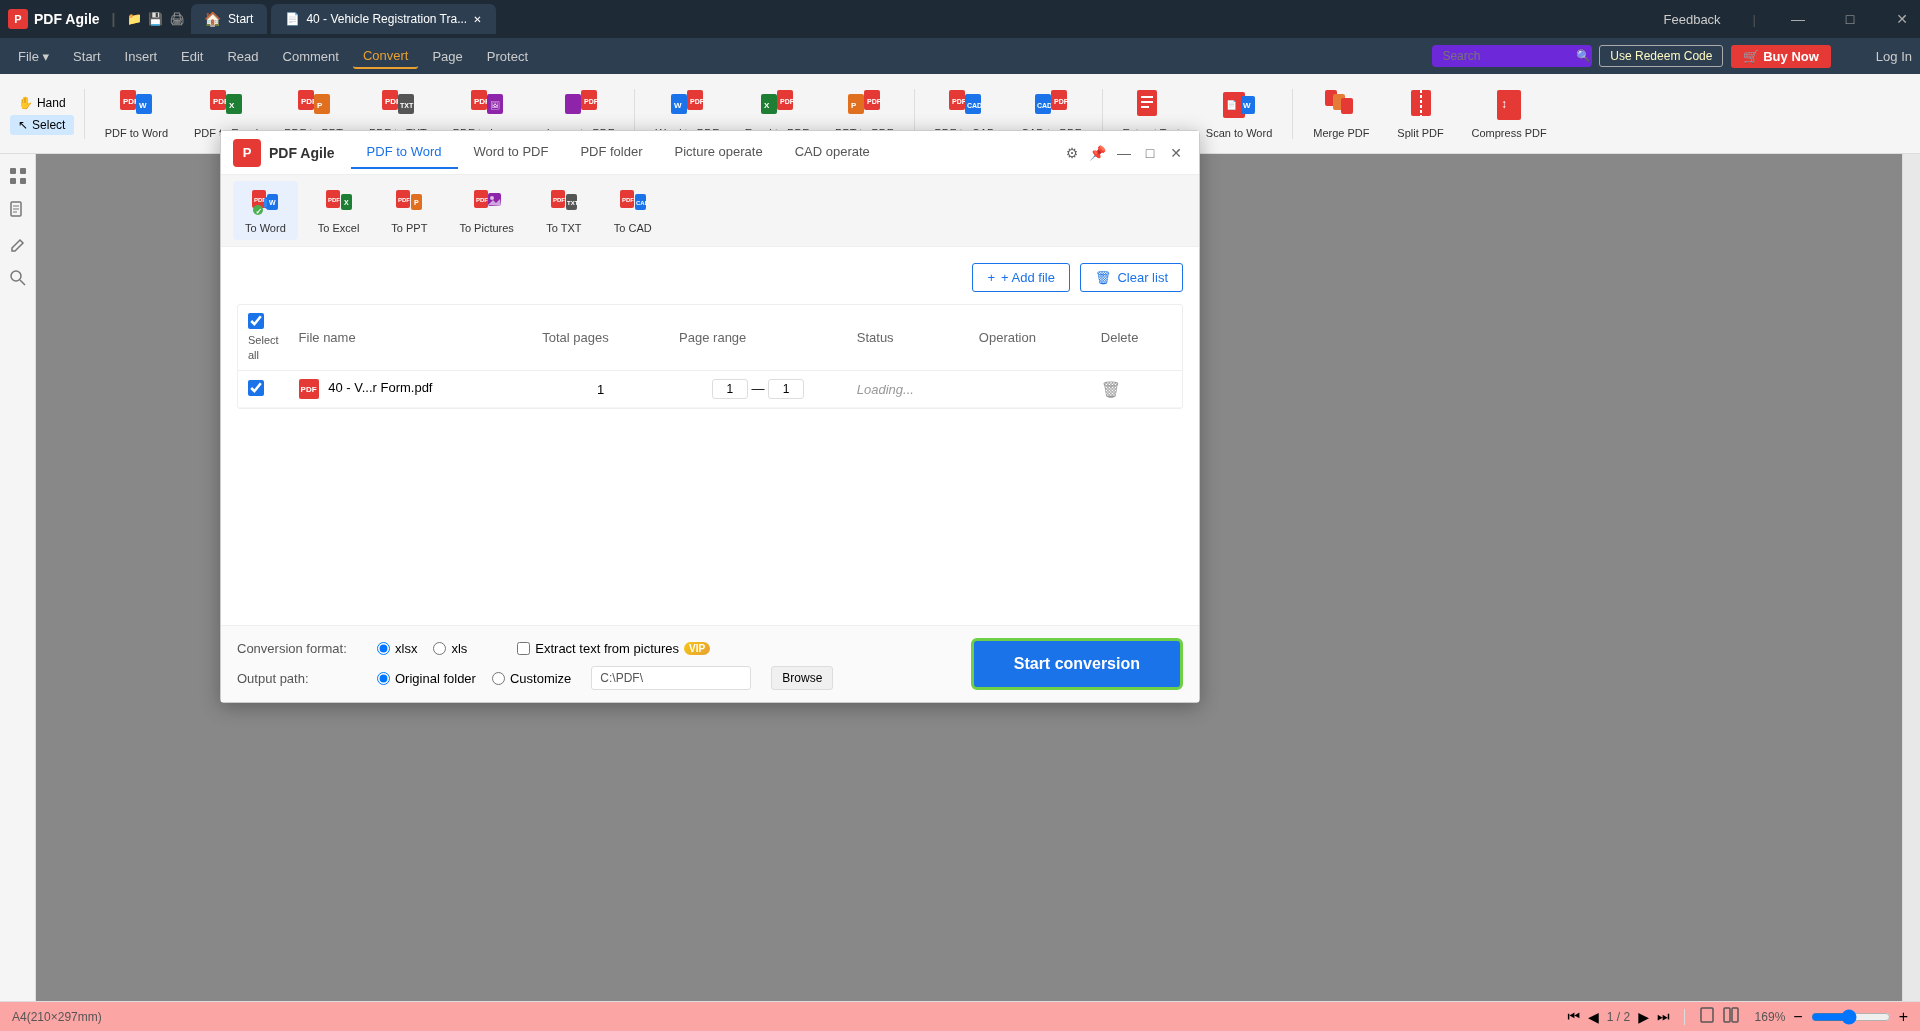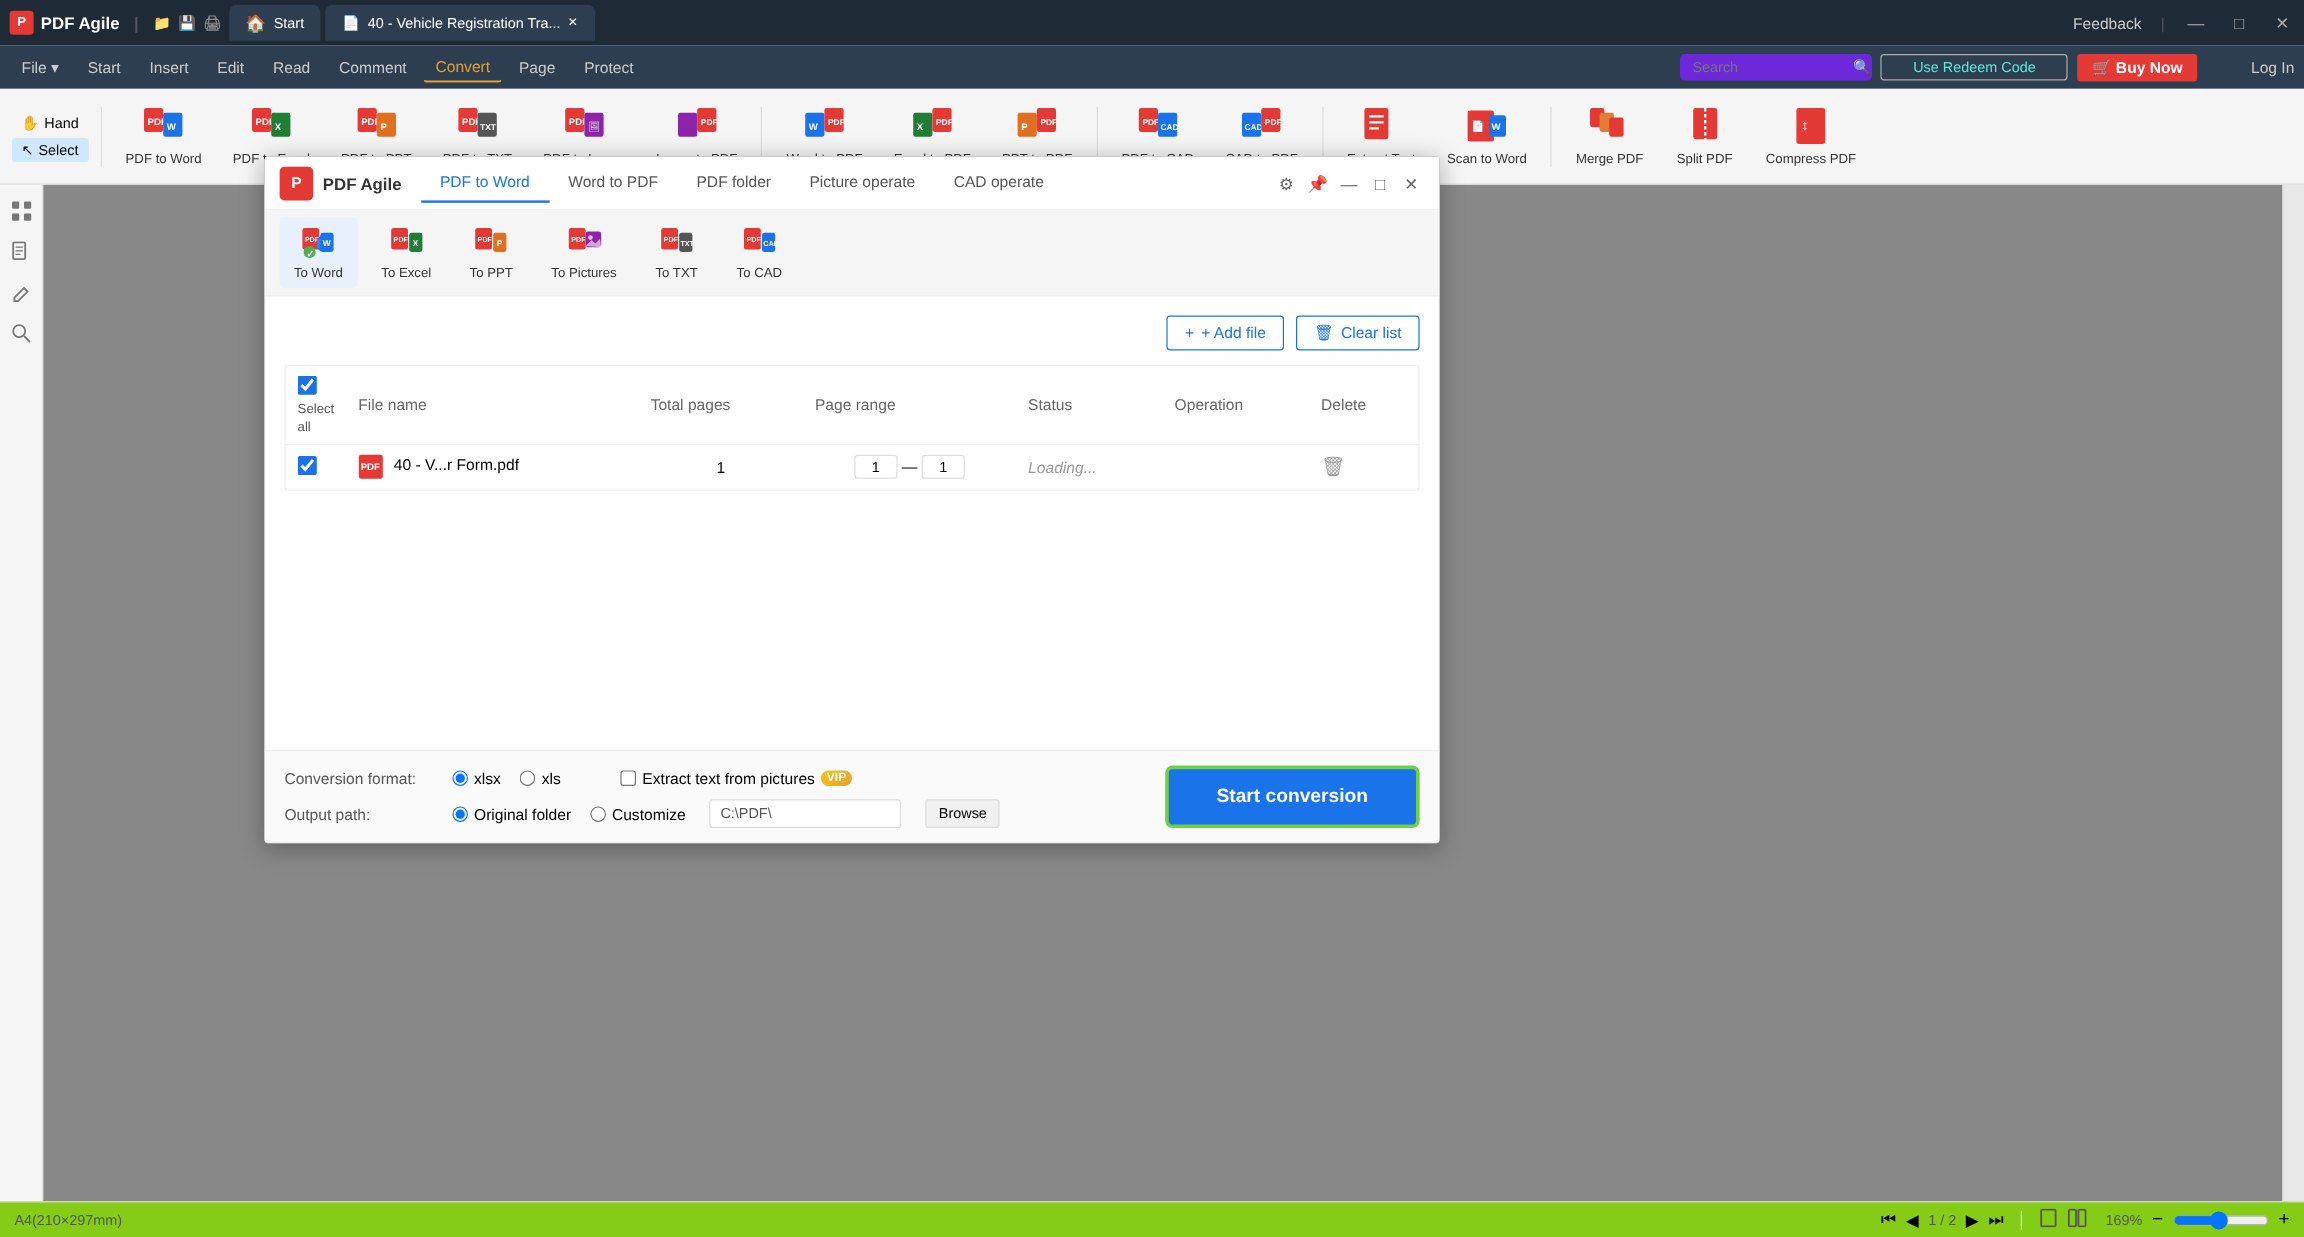--- a/index.html
+++ b/index.html
@@ -9,31 +9,31 @@
     .titlebar {
       display: flex; align-items: center; background: #1e2a35; height: 38px; padding: 0 8px;
       color: #ccc; gap: 6px;
     }
     .titlebar-logo { display: flex; align-items: center; gap: 6px; color: #fff; font-weight: bold; font-size: 14px; min-width: 160px; }
     .titlebar-logo .app-icon { width: 20px; height: 20px; background: #e53935; border-radius: 3px; display: flex; align-items: center; justify-content: center; color: #fff; font-size: 11px; font-weight: bold; }
     .tabs-bar { display: flex; align-items: center; flex: 1; gap: 4px; }
     .tab { display: flex; align-items: center; gap: 6px; padding: 4px 14px; border-radius: 6px 6px 0 0; font-size: 12px; cursor: pointer; color: #aaa; height: 30px; }
     .tab.active { background: #2c3e50; color: #fff; }
     .tab .close-icon { font-size: 10px; cursor: pointer; }
-    .titlebar-actions { display: flex; align-items: center; gap: 16px; margin-left: auto; }
+    .titlebar-actions { display: flex; align-items: center; gap: 32px; margin-left: auto; }
     .feedback-btn { color: #ccc; font-size: 13px; cursor: pointer; }
     .win-btn { width: 20px; height: 20px; display: flex; align-items: center; justify-content: center; color: #aaa; font-size: 14px; cursor: pointer; }
 
     
     .menubar { display: flex; align-items: center; background: #2c3e50; height: 36px; padding: 0 8px; gap: 4px; }
     .menu-item { padding: 4px 10px; color: #ccc; cursor: pointer; font-size: 13px; border-radius: 3px; }
     .menu-item.active-underline { color: #e8a030; border-bottom: 2px solid #e8a030; }
     .menubar-right { margin-left: auto; display: flex; align-items: center; gap: 8px; }
     .search-box { background: #6d28d9; border: none; border-radius: 4px; padding: 4px 10px; color: #ccc; font-size: 12px; width: 160px; outline: none; }
-    .redeem-btn { background: transparent; border: 1px solid #aaa; color: #5eead4; padding: 3px 26px; border-radius: 3px; cursor: pointer; font-size: 12px; }
+    .redeem-btn { background: transparent; border: 1px solid #aaa; color: #fef9c3; padding: 3px 10px; border-radius: 3px; cursor: pointer; font-size: 12px; }
     .buynow-btn { background: #e53935; border: none; color: #fff; padding: 4px 12px; border-radius: 3px; cursor: pointer; font-size: 13px; font-weight: bold; }
     .login-btn { color: #ccc; cursor: pointer; font-size: 13px; padding-left: 37px; }
 
     
     .toolbar { display: flex; align-items: center; background: #f5f5f5; border-bottom: 1px solid #ddd; height: 80px; padding: 0 10px; gap: 6px; }
     .toolbar-btn { display: flex; flex-direction: column; align-items: center; justify-content: center; gap: 3px; padding: 6px 10px; cursor: pointer; border-radius: 4px; font-size: 11px; color: #333; min-width: 70px; }
     .toolbar-btn .icon-box { width: 36px; height: 36px; display: flex; align-items: center; justify-content: center; }
     .toolbar-divider { width: 1px; height: 50px; background: #ddd; margin: 0 4px; }
     .hand-select { display: flex; flex-direction: column; gap: 2px; }
     .hand-sel-btn { display: flex; align-items: center; gap: 4px; padding: 3px 8px; cursor: pointer; font-size: 12px; border-radius: 3px; }
@@ -43,21 +43,21 @@
     .left-sidebar { position: absolute; left: 0; top: 154px; width: 36px; background: #f5f5f5; border-right: 1px solid #ddd; display: flex; flex-direction: column; align-items: center; padding: 8px 0; gap: 6px; height: calc(1031px - 154px); }
     .sidebar-icon { width: 28px; height: 28px; display: flex; align-items: center; justify-content: center; cursor: pointer; border-radius: 3px; color: #555; font-size: 16px; }
 
     
     .right-sidebar { position: absolute; right: 0; top: 154px; width: 18px; background: #e8e8e8; border-left: 1px solid #ddd; height: calc(1031px - 154px - 30px); }
 
     
     .main-area { position: absolute; left: 36px; top: 154px; right: 18px; bottom: 30px; background: #888; overflow: hidden; }
 
     
-    .statusbar { position: absolute; bottom: 0; left: 0; right: 0; height: 30px; background: #84cc16; border-top: 1px solid #ddd; display: flex; align-items: center; padding: 0 12px; gap: 16px; font-size: 12px; color: #555; }
+    .statusbar { position: absolute; bottom: 0; left: 0; right: 0; height: 30px; background: #fca5a5; border-top: 1px solid #ddd; display: flex; align-items: center; padding: 0 12px; gap: 16px; font-size: 12px; color: #555; }
     .statusbar-right { margin-left: auto; display: flex; align-items: center; gap: 8px; }
 
     
     .dialog-overlay { position: absolute; left: 220px; top: 130px; width: 980px; background: #fff; border: 1px solid #ccc; box-shadow: 0 4px 20px rgba(0,0,0,0.3); border-radius: 4px; z-index: 100; }
     .dialog-header { display: flex; align-items: center; background: #fff; border-bottom: 1px solid #eee; padding: 0 12px; height: 44px; gap: 8px; }
     .dialog-logo { width: 28px; height: 28px; background: #e53935; border-radius: 4px; display: flex; align-items: center; justify-content: center; color: #fff; font-weight: bold; font-size: 13px; }
     .dialog-app-name { font-weight: bold; font-size: 14px; color: #333; }
     .dialog-tab { padding: 8px 16px; font-size: 13px; cursor: pointer; color: #555; border-bottom: 2px solid transparent; }
     .dialog-tab.active { color: #1a73e8; border-bottom: 2px solid #1a73e8; }
     .dialog-tab-nav { display: flex; align-items: center; gap: 0; margin-left: 8px; flex: 1; }

